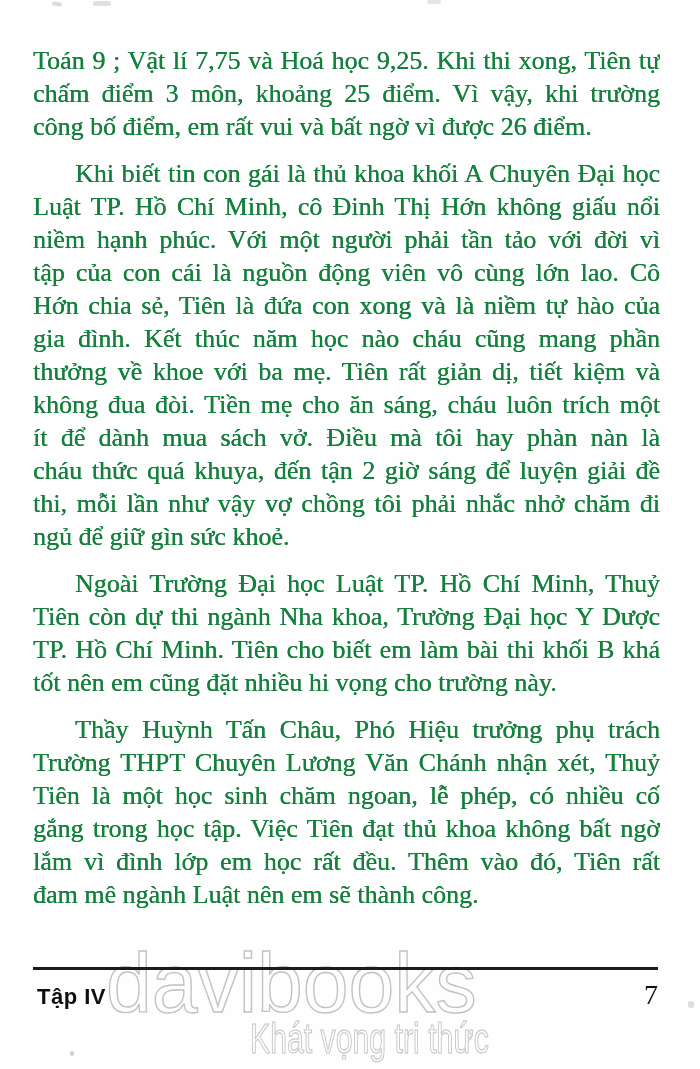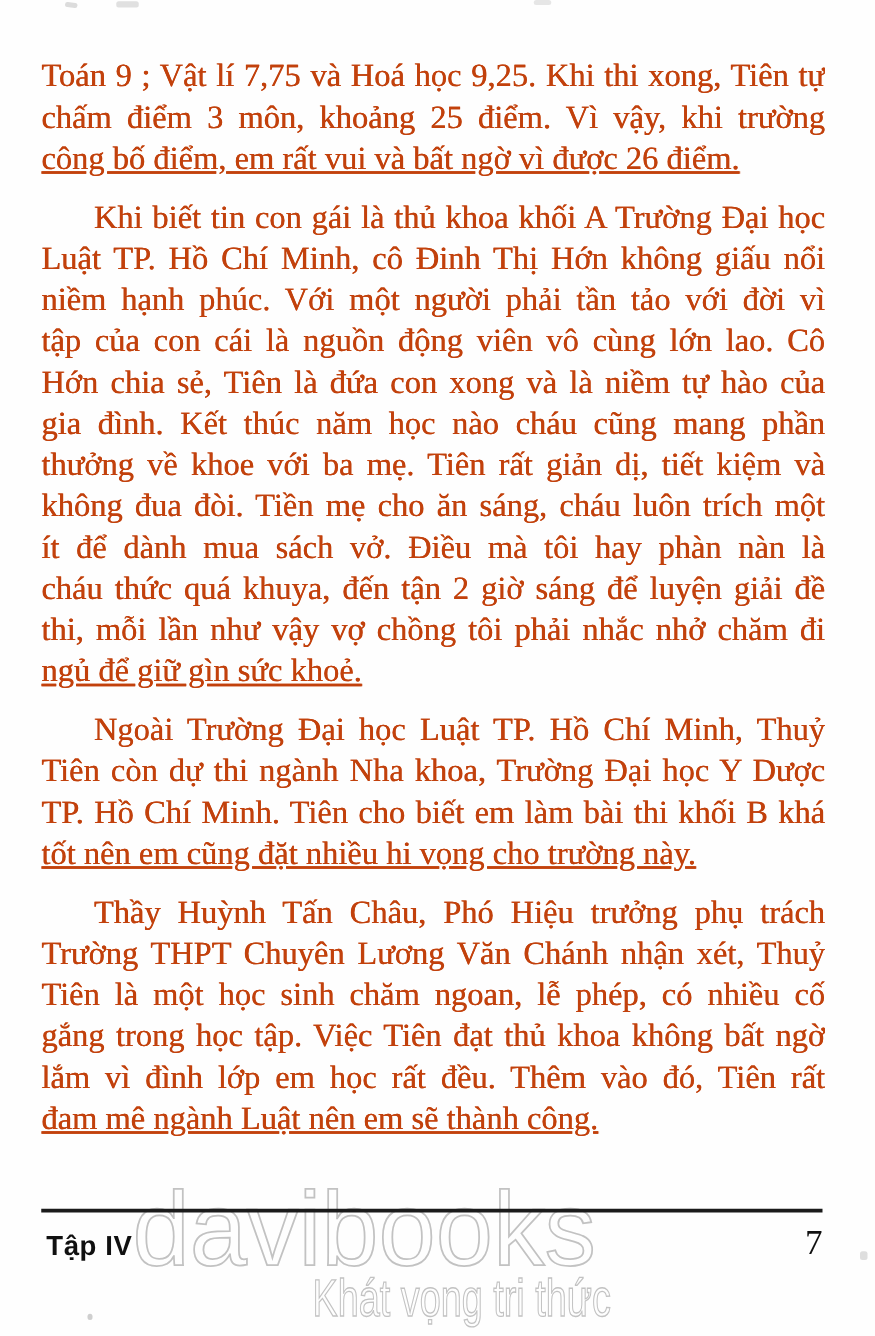--- a/index.html
+++ b/index.html
@@ -1,27 +1,27 @@
 <!DOCTYPE html>
 <html><head>
 <meta charset="utf-8">
 <style>
   html,body{margin:0;padding:0;}
   body{width:700px;height:1069px;background:#ffffff;overflow:hidden;position:relative;
        font-family:"Liberation Serif","DejaVu Serif",serif;}
   .page{position:absolute;inset:0;background:#fefefe;}
 
   
-  main.text{position:absolute;left:33px;top:44px;width:627px;color:#c2410c;
+  main.text{position:absolute;left:33px;top:44px;width:627px;color:#15803d;
             font-size:26px;text-shadow:0.3px 0 0 currentColor;}
   .para{margin:0 0 14px 0;}
   .line{height:33px;line-height:33px;overflow:hidden;white-space:normal;
         text-align:justify;text-align-last:justify;}
   .line.indent{text-indent:42px;}
-  .line.last{text-align:right;text-align-last:left;text-decoration:underline;}
+  .line.last{text-align:right;text-align-last:left;}
 
   
   .rule{position:absolute;left:33px;top:967px;width:625px;height:3px;background:#1b1b1b;}
   .volume{position:absolute;left:37px;top:984px;color:#101010;
           font-family:"Liberation Sans","DejaVu Sans",sans-serif;
           font-weight:bold;font-size:22px;letter-spacing:0.5px;text-align:right;}
   .pagenum{position:absolute;right:42px;top:979px;color:#101010;font-size:28px;}
 
   
   .wm{position:absolute;color:transparent;-webkit-text-stroke:1.4px #c2c2c2;
@@ -50,21 +50,21 @@
   <div class="speck s4"></div>
   <div class="speck s5"></div>
 
   <main class="text" id="text-block">
       <div class="para">
         <div class="line">Toán 9 ; Vật lí 7,75 và Hoá học 9,25. Khi thi xong, Tiên tự</div>
         <div class="line">chấm điểm 3 môn, khoảng 25 điểm. Vì vậy, khi trường</div>
         <div class="line last">công bố điểm, em rất vui và bất ngờ vì được 26 điểm.</div>
       </div>
       <div class="para">
-        <div class="line indent">Khi biết tin con gái là thủ khoa khối A Trường Đại học</div>
+        <div class="line indent">Khi biết tin con gái là thủ khoa khối A Chuyên Đại học</div>
         <div class="line">Luật TP. Hồ Chí Minh, cô Đinh Thị Hớn không giấu nổi</div>
         <div class="line">niềm hạnh phúc. Với một người phải tần tảo với đời vì</div>
         <div class="line">tập của con cái là nguồn động viên vô cùng lớn lao. Cô</div>
         <div class="line">Hớn chia sẻ, Tiên là đứa con xong và là niềm tự hào của</div>
         <div class="line">gia đình. Kết thúc năm học nào cháu cũng mang phần</div>
         <div class="line">thưởng về khoe với ba mẹ. Tiên rất giản dị, tiết kiệm và</div>
         <div class="line">không đua đòi. Tiền mẹ cho ăn sáng, cháu luôn trích một</div>
         <div class="line">ít để dành mua sách vở. Điều mà tôi hay phàn nàn là</div>
         <div class="line">cháu thức quá khuya, đến tận 2 giờ sáng để luyện giải đề</div>
         <div class="line">thi, mỗi lần như vậy vợ chồng tôi phải nhắc nhở chăm đi</div>

